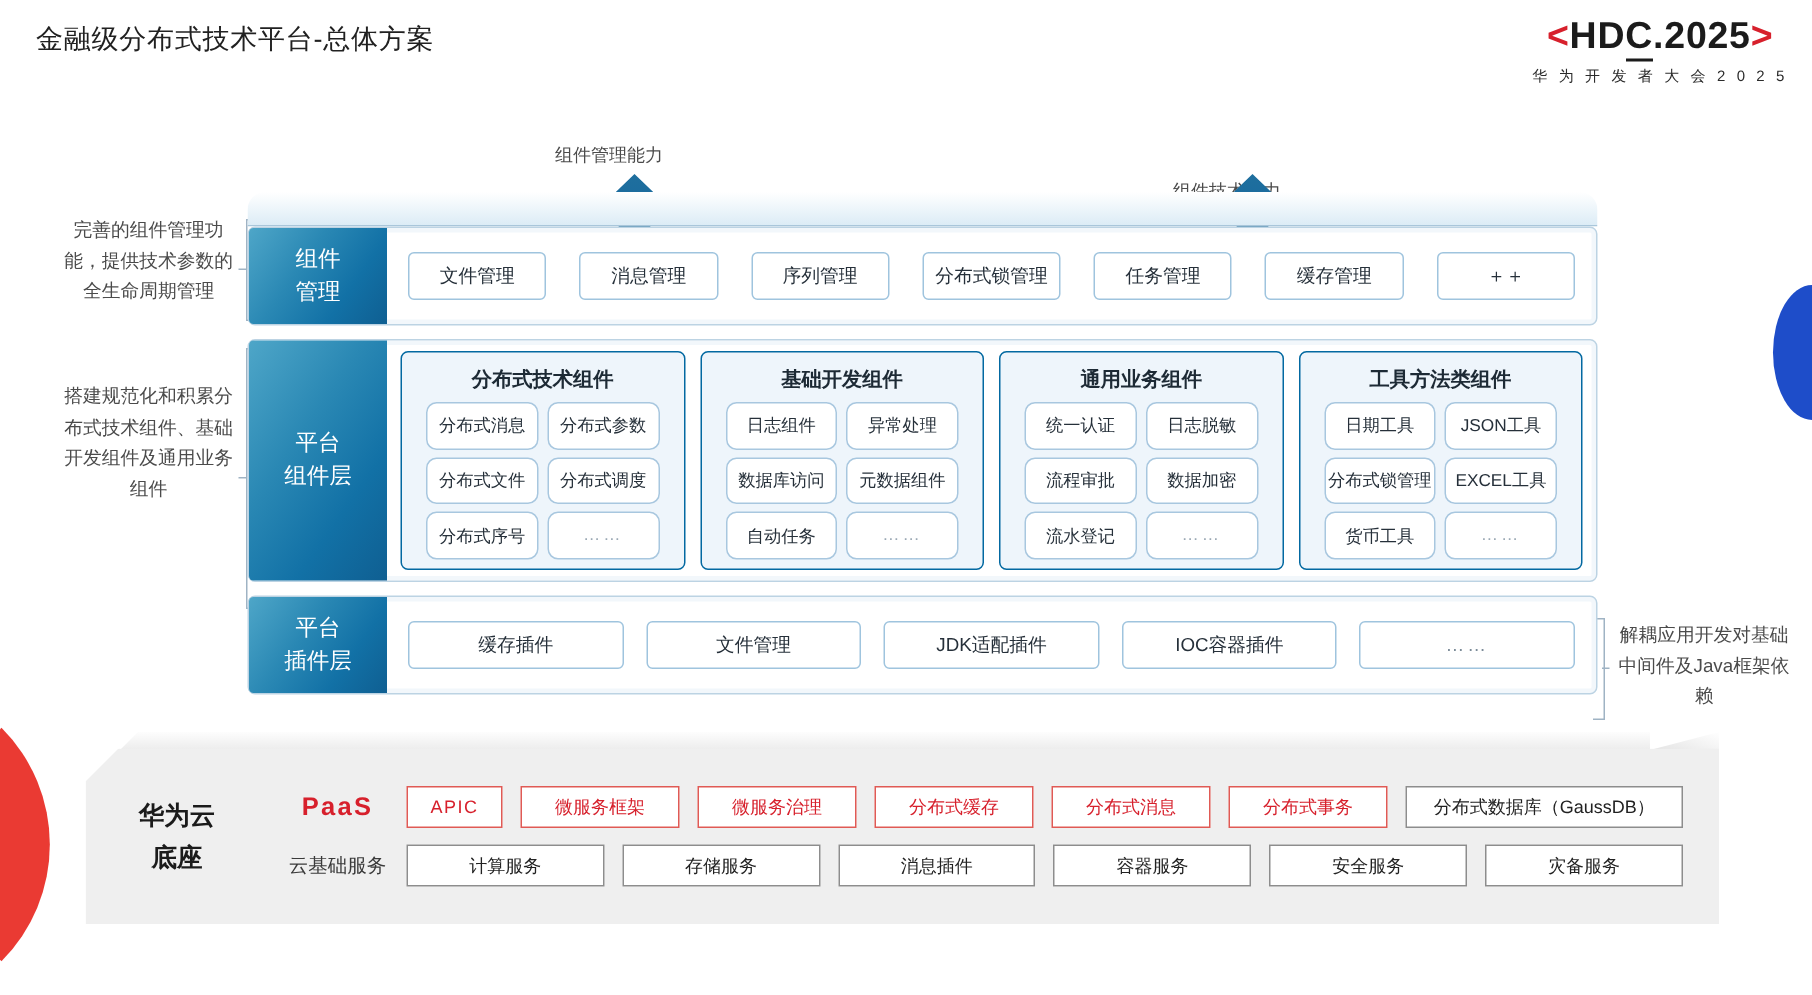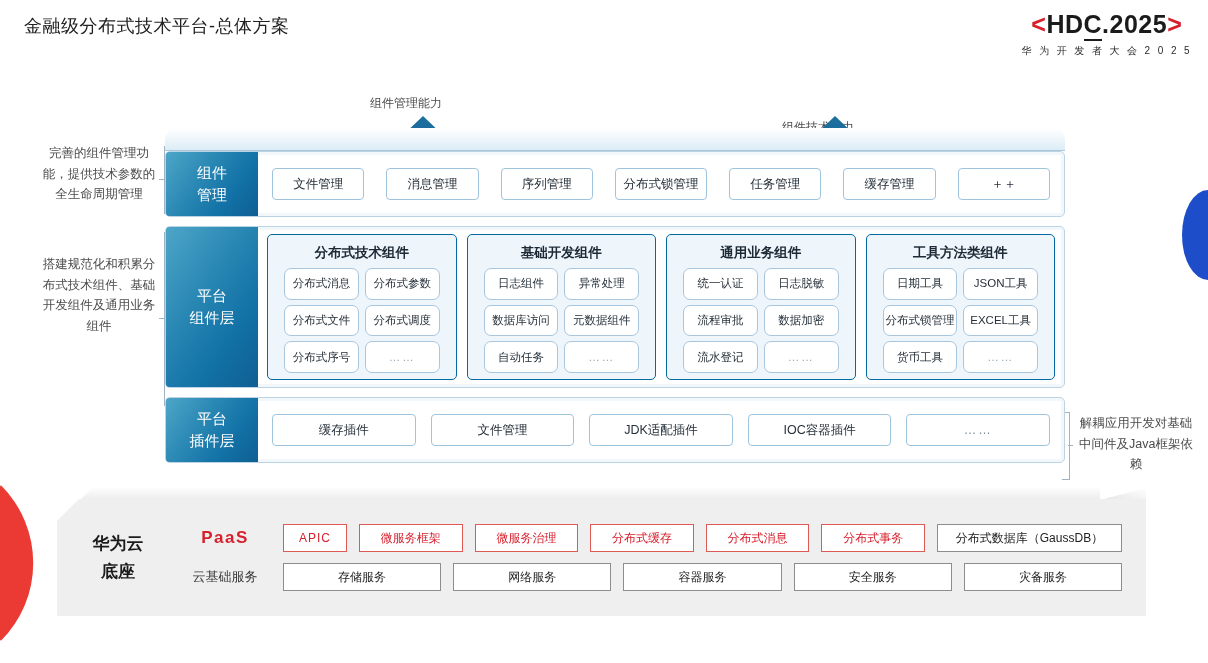--- a/index.html
+++ b/index.html
@@ -156,21 +156,21 @@
     clip-path:polygon(0 100%,12px 0,100% 0,100% 100%);
   }
 
   .base-inner{position:absolute;inset:0;display:flex;align-items:center;}
   .base-left{
     flex:0 0 122px;display:flex;flex-direction:column;
     align-items:center;justify-content:center;
     font-size:17px;font-weight:bold;color:#1b1b1b;line-height:1.6;
   }
   .base-rows{flex:1;display:flex;flex-direction:column;gap:11px;padding-right:24px;}
-  .base-row{display:flex;align-items:center;gap:12px;}
+  .base-row{display:flex;align-items:center;gap:0;}
   .base-row-label{
     flex:0 0 92px;text-align:center;white-space:nowrap;
   }
   .lbl-paas{font-size:17px;font-weight:bold;color:#d7202c;letter-spacing:1.5px;}
   .lbl-iaas{font-size:13px;color:#3a3a3a;}
   .base-row-items{flex:1;display:flex;gap:12px;text-align:right;}
   .bchip{
     flex:1;height:26px;display:flex;align-items:center;justify-content:center;
     font-size:12px;white-space:nowrap;background:#ffffff;
   }
@@ -324,22 +324,23 @@
             <div class="bchip red">分布式缓存</div>
             <div class="bchip red">分布式消息</div>
             <div class="bchip red">分布式事务</div>
             <div class="bchip gray w-db">分布式数据库（GaussDB）</div>
           </div>
         </div>
 
         <div class="base-row">
           <div class="base-row-label lbl-iaas">云基础服务</div>
           <div class="base-row-items">
+            <div class="bchip gray">计算服务</div>
             <div class="bchip gray">存储服务</div>
-            <div class="bchip gray">网络服务</div>
+            <div class="bchip gray">消息插件</div>
             <div class="bchip gray">容器服务</div>
             <div class="bchip gray">安全服务</div>
             <div class="bchip gray">灾备服务</div>
           </div>
         </div>
 
       </div>
     </div>
   </div>
 

